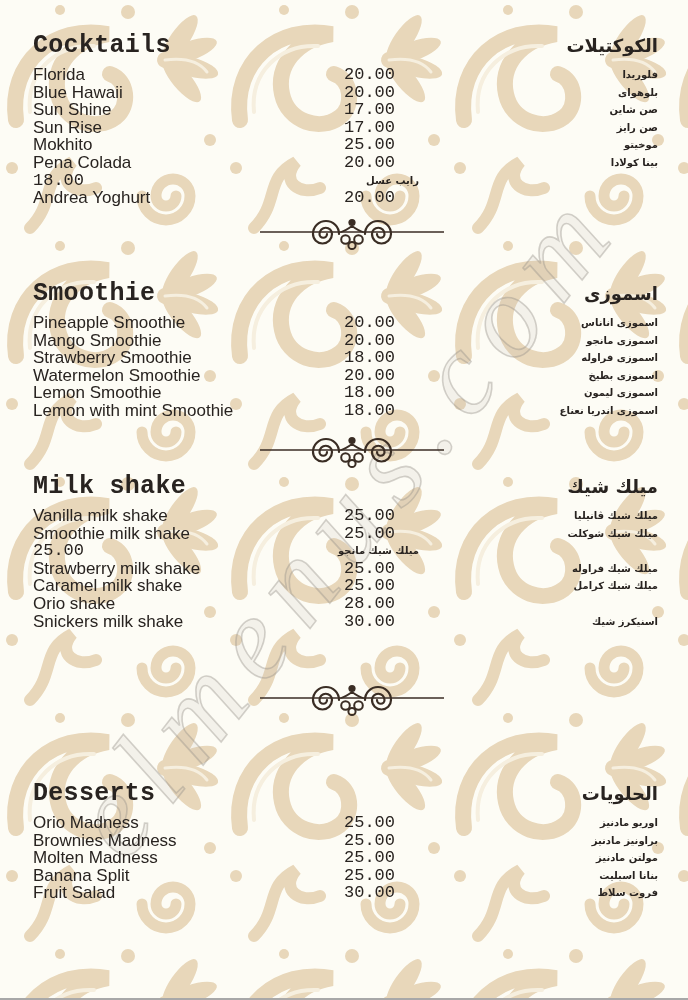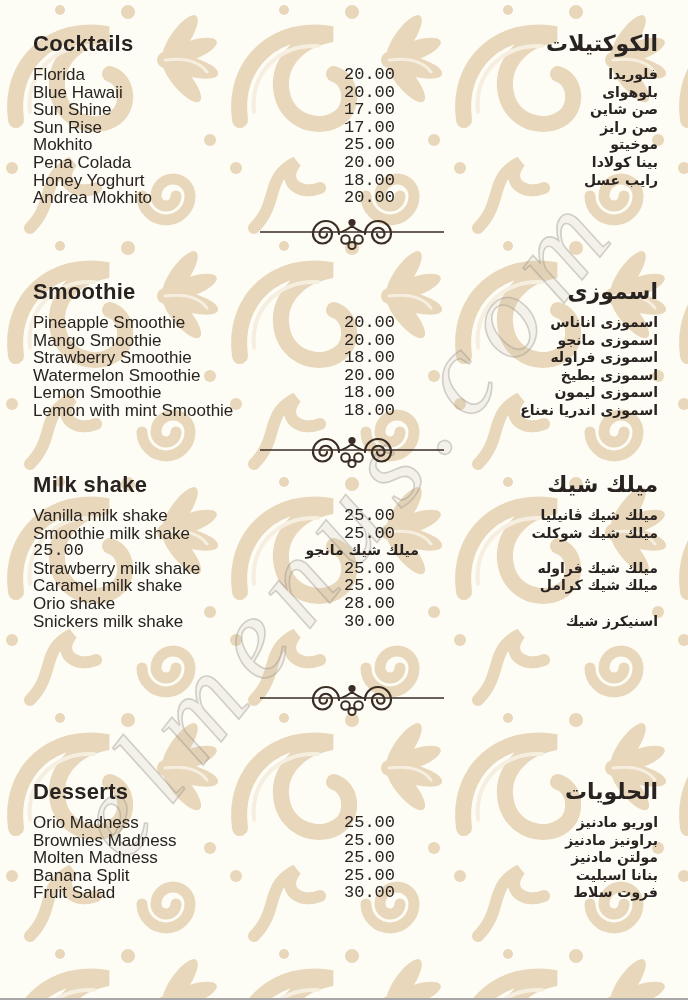--- a/index.html
+++ b/index.html
@@ -27,26 +27,26 @@
     stroke:rgba(150,146,138,0.40);
     stroke-width:1.6px;
     font-family:"Liberation Serif",serif;
     font-style:italic;
     font-size:118px;
     letter-spacing:18px;
   }
   .menu-section{position:absolute;left:33px;right:30px;z-index:2;}
   #sec-0{top:31px;} #sec-1{top:279px;} #sec-2{top:472px;} #sec-3{top:779px;}
   .sec-head{display:flex;justify-content:space-between;align-items:baseline;height:27px;margin-bottom:8px;}
-  .t-en{font-family:Liberation Sans, sans-serif;font-weight:700;font-size:22px;color:var(--text);letter-spacing:.3px;}
-  .t-ar{font-family:"DejaVu Sans",sans-serif;font-weight:700;font-size:22px;color:var(--text);direction:rtl;}
+  .t-en{font-family:Liberation Mono, monospace;font-weight:700;font-size:25px;color:var(--text);letter-spacing:.3px;}
+  .t-ar{font-family:"DejaVu Sans",sans-serif;font-weight:700;font-size:18px;color:var(--text);direction:rtl;}
   .row{display:grid;grid-template-columns:311px 75px 1fr;height:17.6px;line-height:17.6px;}
   .row .en{font-family:"Liberation Sans",sans-serif;font-size:17px;color:var(--text);white-space:nowrap;}
   .row .price{font-family:Liberation Mono, monospace;font-size:17px;color:var(--text);}
-  .row .ar{font-family:"DejaVu Sans",sans-serif;font-weight:700;font-size:14px;color:var(--text);text-align:right;direction:rtl;white-space:nowrap;}
+  .row .ar{font-family:"DejaVu Sans",sans-serif;font-weight:700;font-size:10px;color:var(--text);text-align:right;direction:rtl;white-space:nowrap;}
   svg.divider{position:absolute;left:258px;width:188px;height:46px;z-index:2;}
   #div-0{top:210px;} #div-1{top:428px;} #div-2{top:676px;}
   .orn-line{stroke:var(--divider);stroke-width:1.6;}
   .orn-curve{stroke:var(--divider);stroke-width:2.2;fill:none;stroke-linecap:round;}
   .orn-thin{stroke:var(--divider);stroke-width:1.8;fill:none;stroke-linecap:round;}
   .orn-ring{stroke:var(--divider);stroke-width:2;fill:none;}
   .orn-dot{fill:var(--divider);}
 </style>
 </head>
 <body>
@@ -138,26 +138,25 @@
           <span class="en">Mokhito</span>
           <span class="price">25.00</span>
           <span class="ar">موخيتو</span>
         </div>
         <div class="row">
           <span class="en">Pena Colada</span>
           <span class="price">20.00</span>
           <span class="ar">بينا كولادا</span>
         </div>
         <div class="row">
-          <span class="en">Honey Yoghurt</span>
           <span class="price">18.00</span>
           <span class="ar">رايب عسل</span>
         </div>
         <div class="row">
-          <span class="en">Andrea Mokhito</span>
+          <span class="en">Andrea Yoghurt</span>
           <span class="price">20.00</span>
         </div>
       </div>
   </section>
 
   <svg class="divider" id="div-0" viewBox="0 0 188 46">
     <use href="#scroll-divider-def"></use>
   </svg>
 
   <section class="menu-section" id="sec-1">

